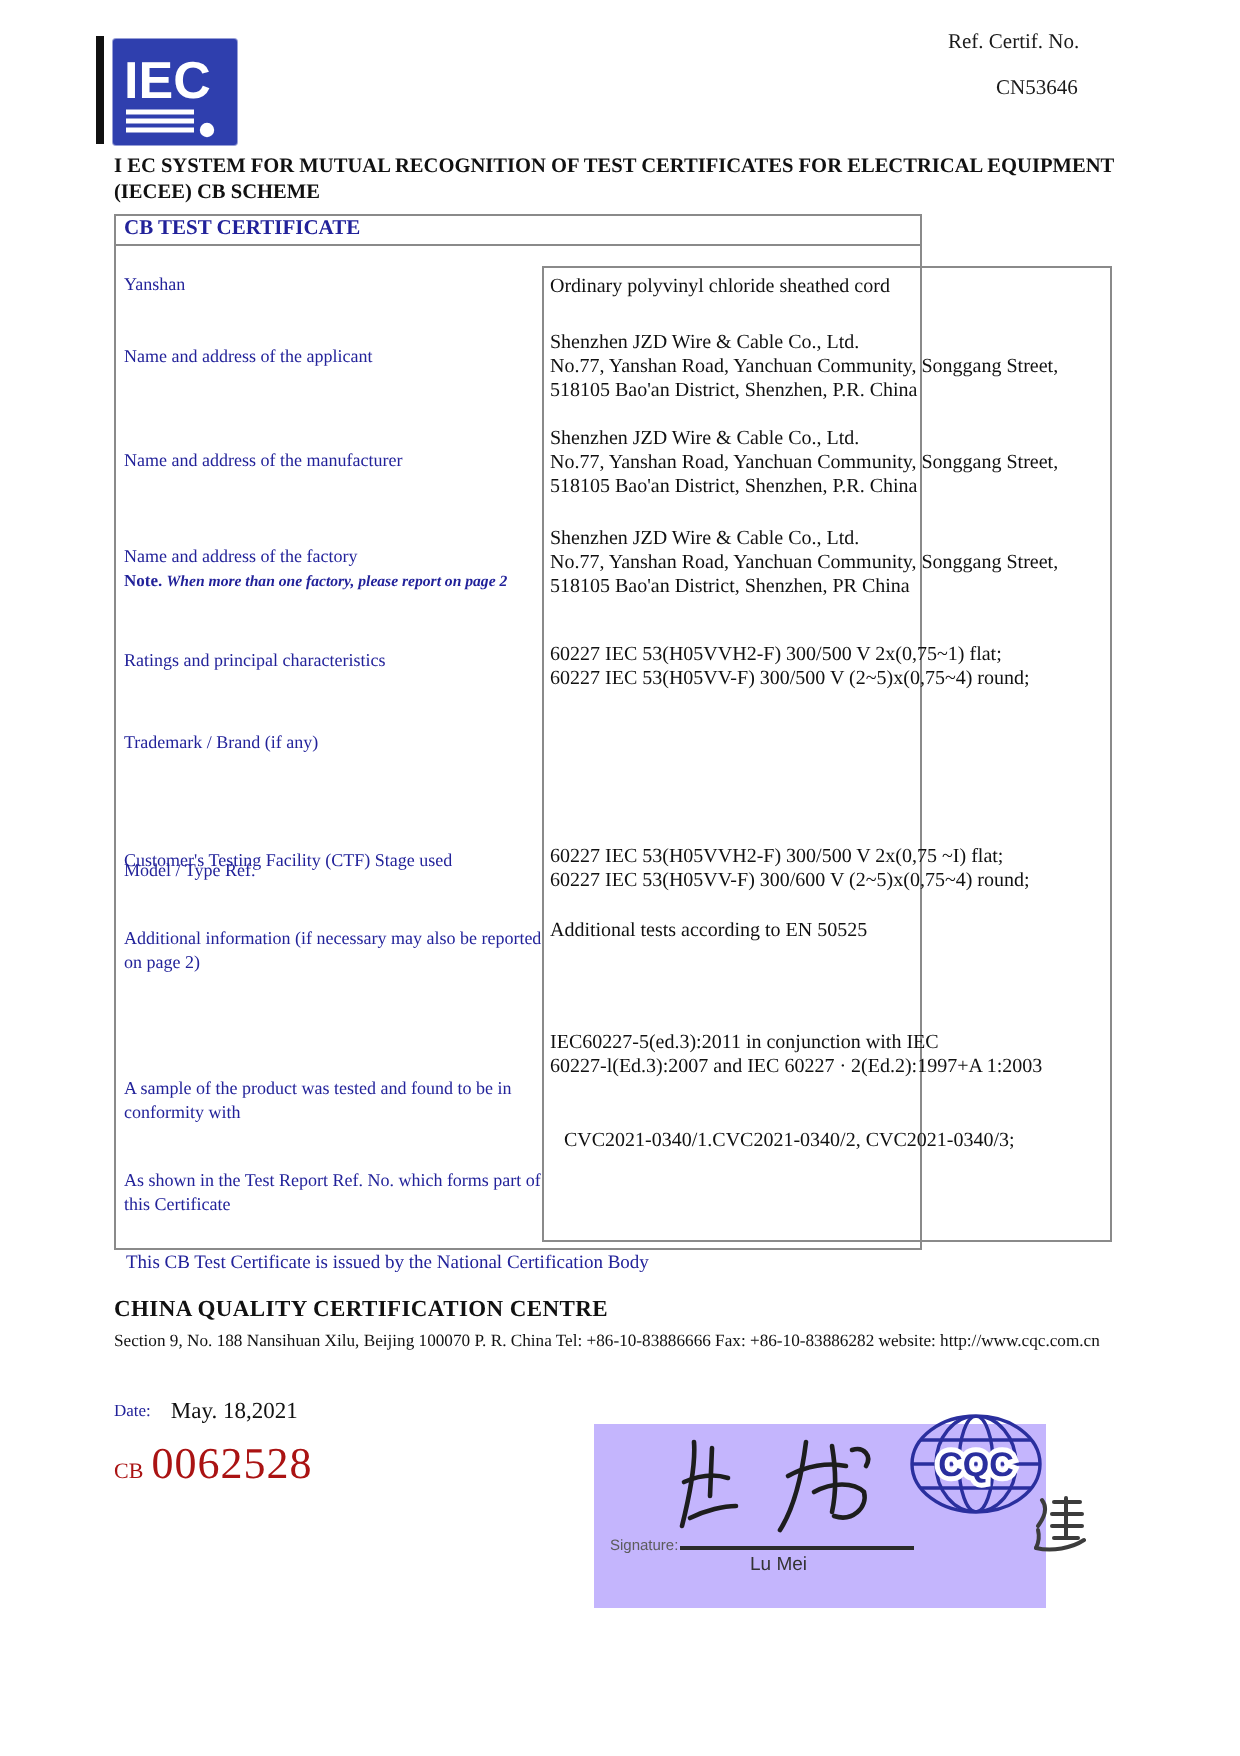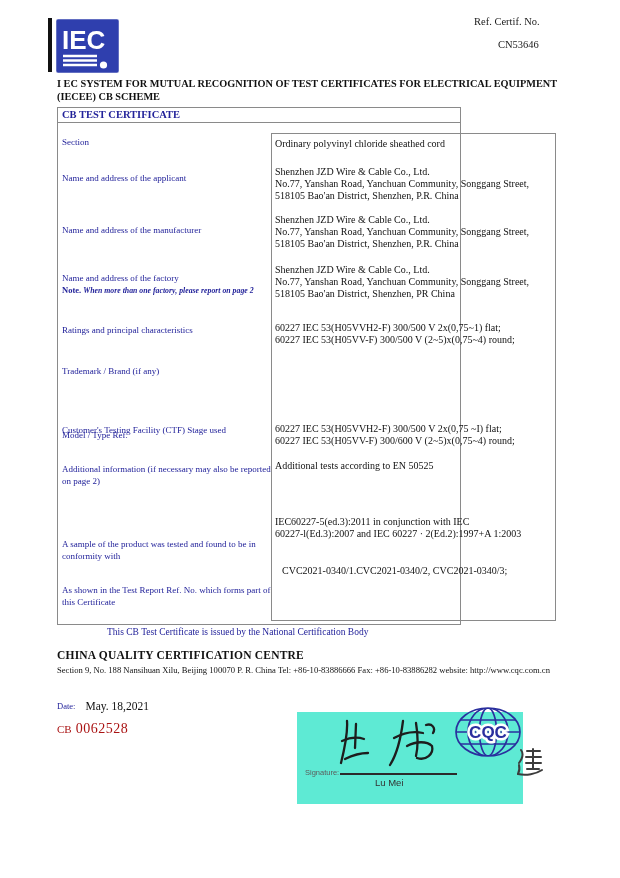--- a/index.html
+++ b/index.html
@@ -17,32 +17,32 @@
   
   .cert-table { position:absolute; left:57px; top:107px; width:404px; height:518px; border:1px solid #8a8a8a; }
   .cert-title { position:absolute; left:0; top:0; width:100%; height:15px; padding:1px 4px; font-size:10.5px; font-weight:bold; color:#22229a; border-bottom:1px solid #8a8a8a; }
   .value-box { position:absolute; left:213px; top:25px; width:285px; height:488px; border:1px solid #8a8a8a; }
   .lbl { position:absolute; left:4px; width:212px; font-size:9px; color:#22229a; line-height:1.3; }
   .note-line { position:absolute; left:4px; width:212px; font-size:8.5px; color:#22229a;font-weight:bold; }
   .note-line .it { font-style:italic; font-size:7.8px; }
   .val { position:absolute; left:3px; width:278px; font-size:10px; color:#111; line-height:11.8px; white-space:pre-line; }
 
   
-  .issued-by { position:absolute; left:63px; top:627px; font-size:9.5px; color:#22229a;margin-left:44px; }
+  .issued-by { position:absolute; left:63px; top:627px; font-size:9.5px; color:#22229a; }
   .org-name { position:absolute; left:57px; top:649px; font-size:11.5px; font-weight:bold; color:#111; letter-spacing:.2px; }
   .org-contact { position:absolute; left:57px; top:665px; font-size:8.6px; color:#111; }
   .date-row { position:absolute; left:57px; top:696px; }
   .date-label { font-size:8.5px; color:#22229a; vertical-align:1px; }
   .date-value { font-size:11.5px; color:#111; margin-left:6px; }
   .cb-row { position:absolute; left:57px; top:719px; color:#aa1313; }
   .cb-prefix { font-size:11px; }
-  .cb-number { font-size:14px; letter-spacing:.5px; }
+  .cb-number { font-size:22px; letter-spacing:.5px; }
 
   
-  .sig-block { position:absolute; left:297px; top:712px; width:226px; height:92px; background:#5eead4; }
+  .sig-block { position:absolute; left:297px; top:712px; width:226px; height:92px; background:#c4b5fd; }
   .sig-label { position:absolute; left:8px; top:56px; font-family:"Liberation Sans", sans-serif; font-size:7.5px; color:#5c5c5c; }
   .sig-line { position:absolute; left:43px; top:61px; width:117px; height:2px; background:#2b2b2b; }
   .sig-name { position:absolute; left:78px; top:65px; font-family:"Liberation Sans", sans-serif; font-size:9.5px; color:#333; }
   .sig-script { position:absolute; left:40px; top:4px; }
   .cqc-logo { position:absolute; left:452px; top:704px; }
   .stamp { position:absolute; left:515px; top:747px; }
 </style>
 </head>
 <body>
 
@@ -65,21 +65,21 @@
 
   <div class="ref-label">Ref. Certif. No.</div>
   <div class="ref-no">CN53646</div>
 
   <div class="scheme-title">I EC SYSTEM FOR MUTUAL RECOGNITION OF TEST CERTIFICATES FOR ELECTRICAL EQUIPMENT
 (IECEE) CB SCHEME</div>
 
   <div class="cert-table">
     <div class="cert-title">CB TEST CERTIFICATE</div>
 
-    <div class="lbl" style="top:29px">Section</div>
+    <div class="lbl" style="top:29px">Yanshan</div>
     <div class="lbl" style="top:65px">Name and address of the applicant</div>
     <div class="lbl" style="top:117px">Name and address of the manufacturer</div>
     <div class="lbl" style="top:165px">Name and address of the factory</div>
     <div class="note-line" style="top:177px">
       <span>Note.</span>
       <span class="it">When more than one factory, please report on page 2</span>
     </div>
     <div class="lbl" style="top:217px">Ratings and principal characteristics</div>
     <div class="lbl" style="top:258px">Trademark / Brand (if any)</div>
     <div class="lbl" style="top:317px">Customer's Testing Facility (CTF) Stage used</div>

